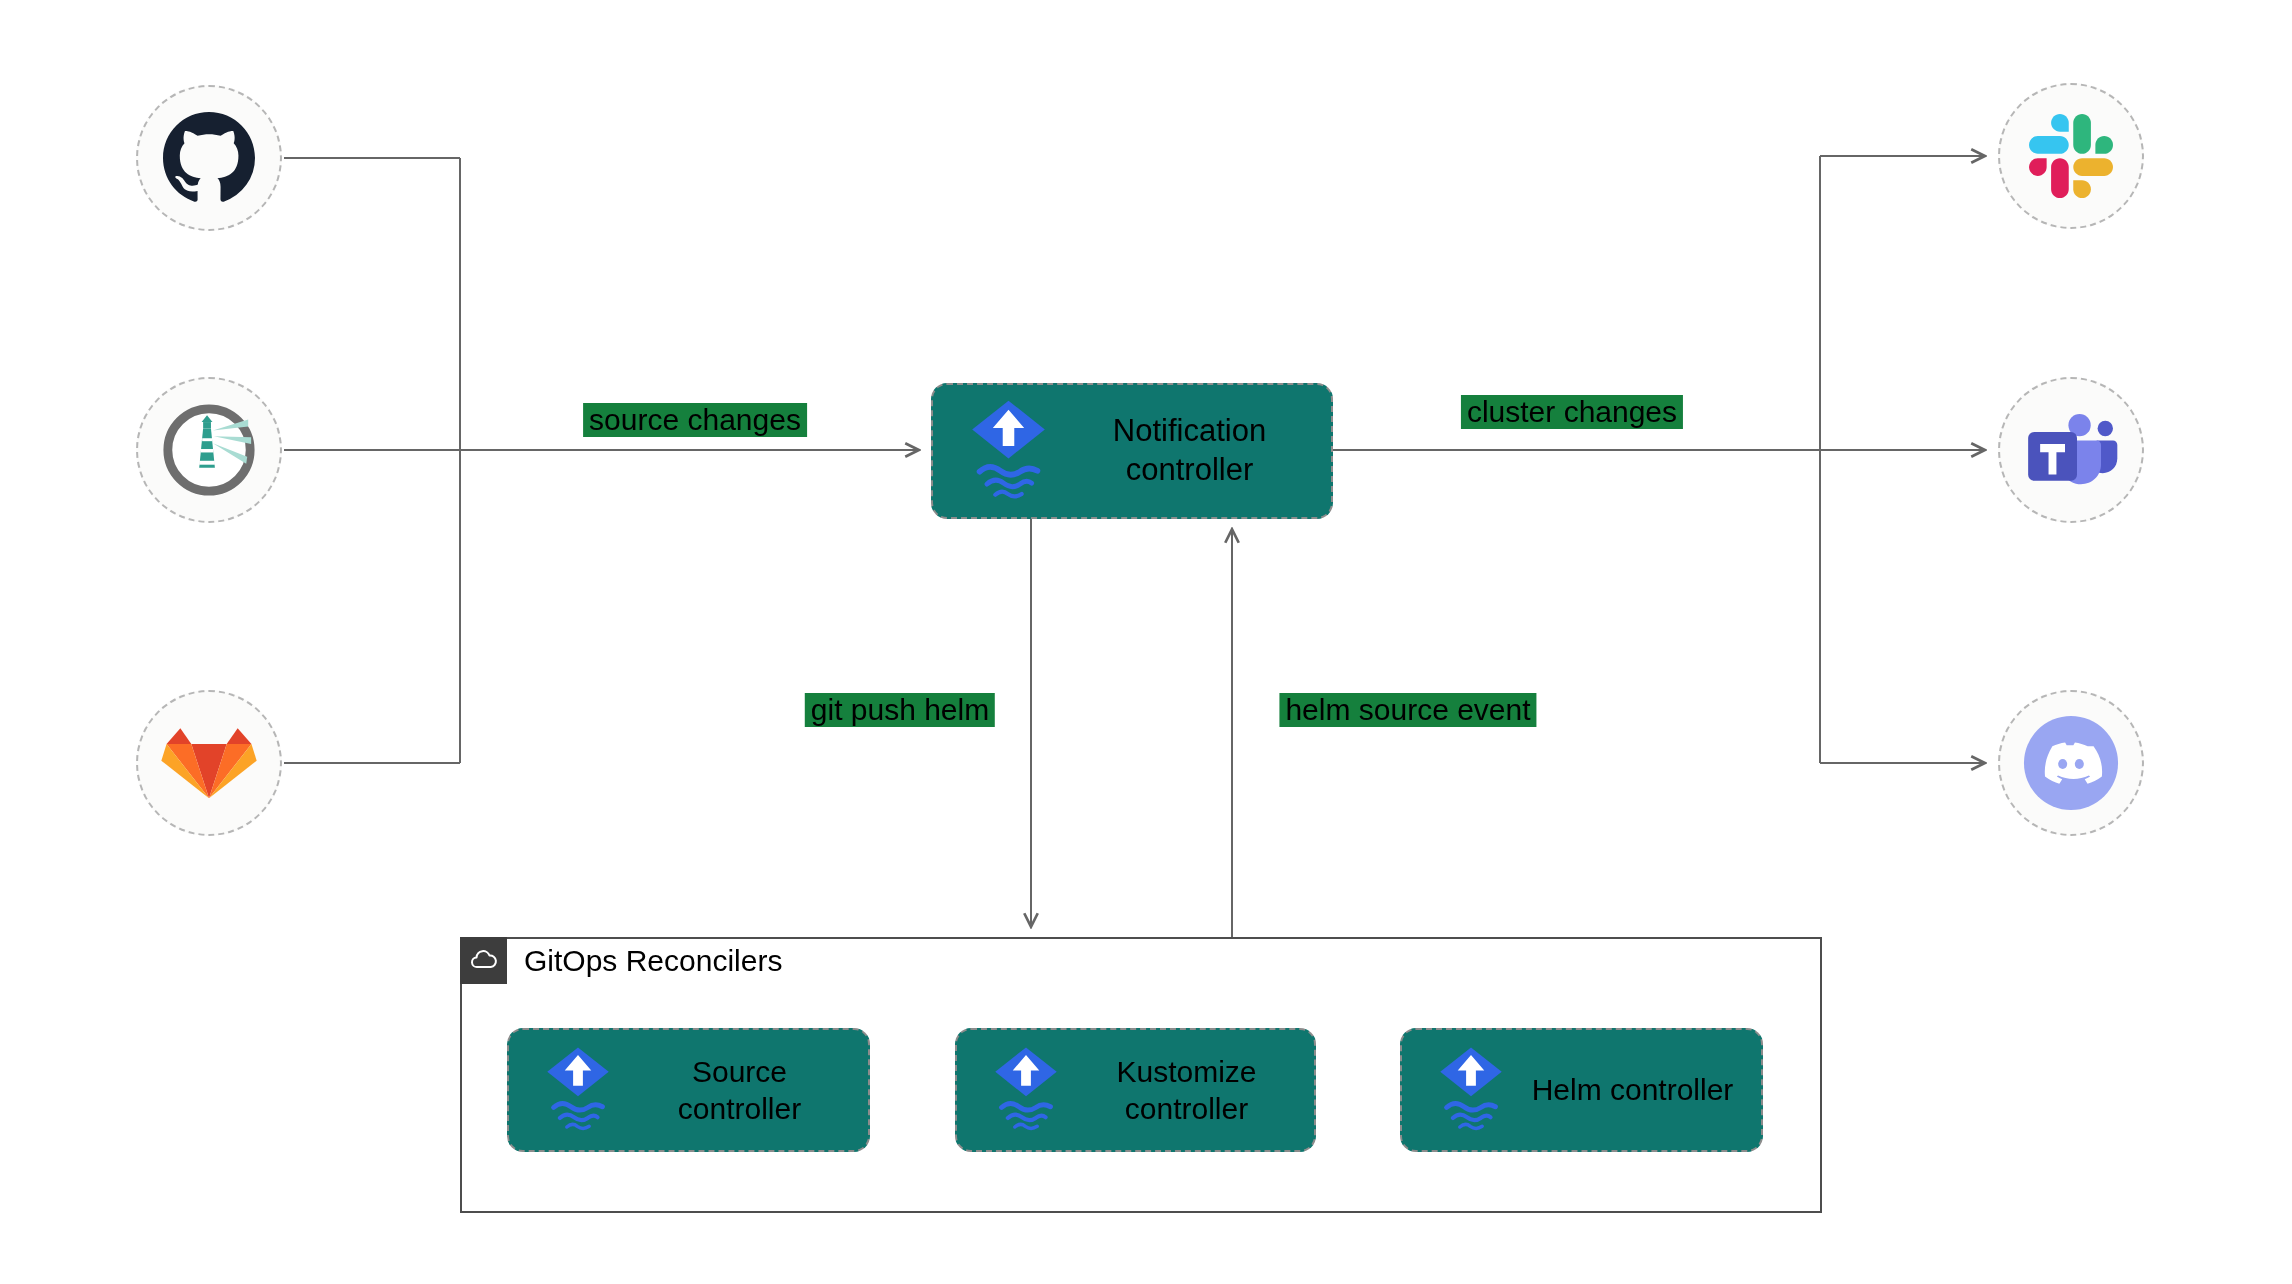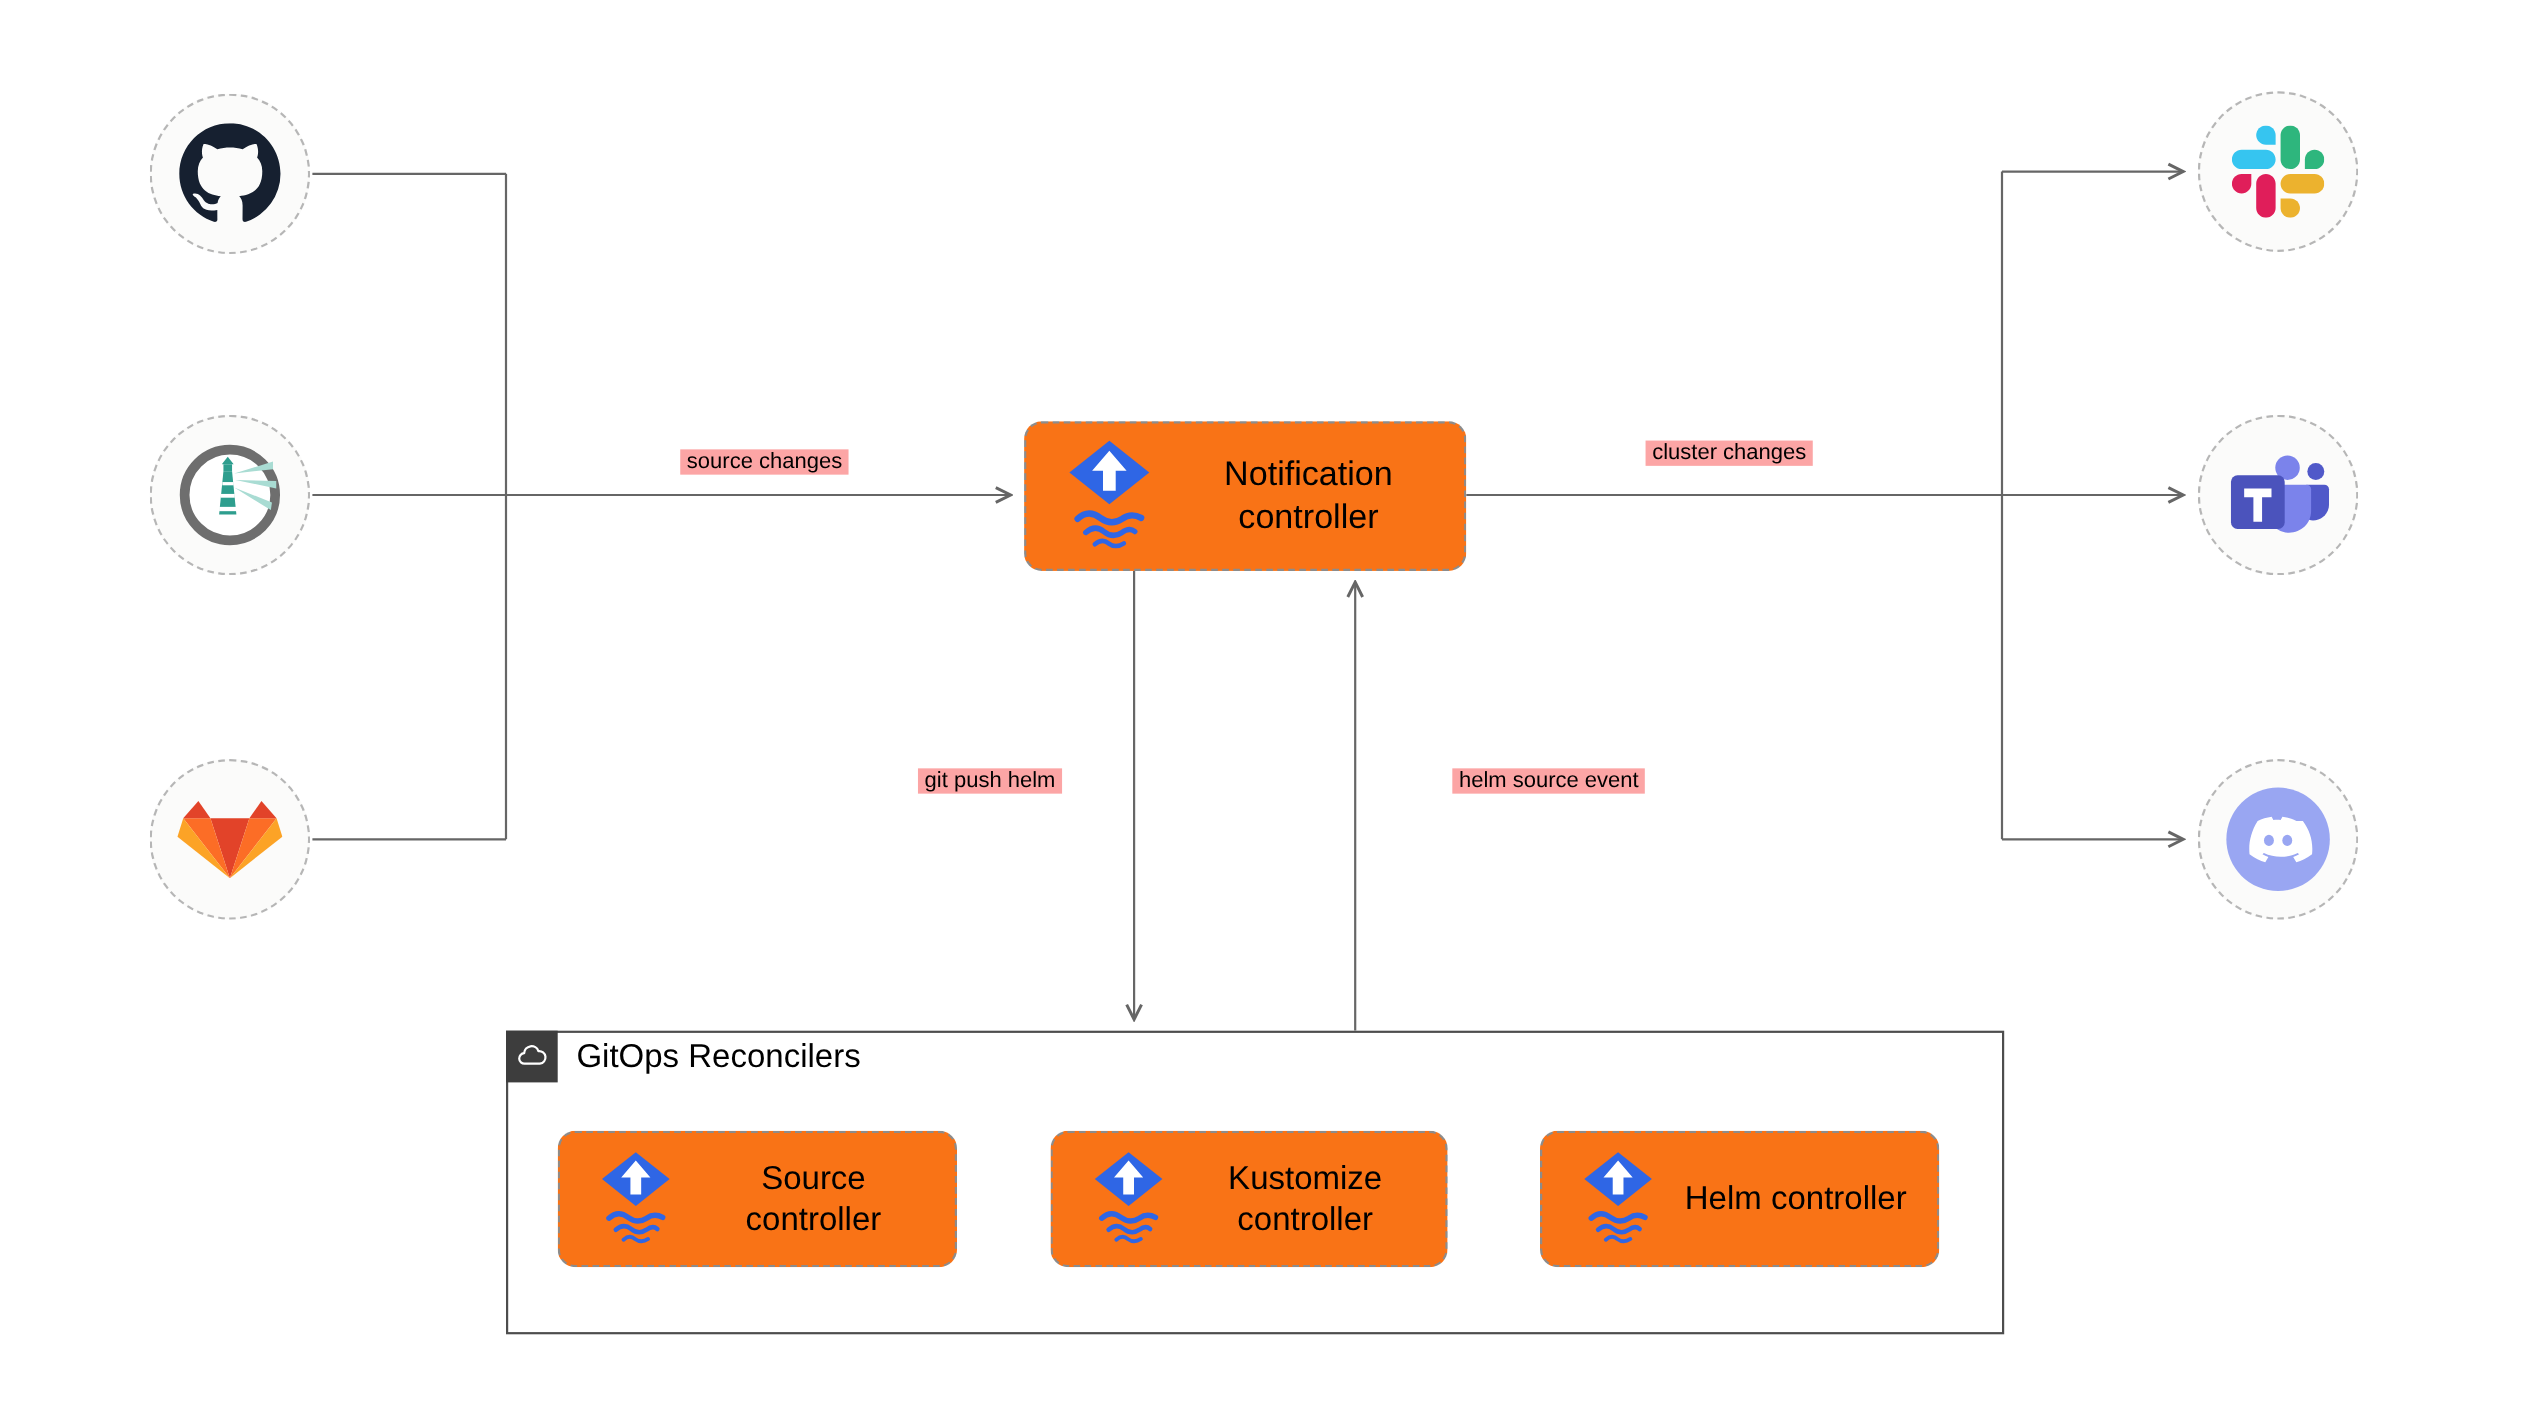--- a/index.html
+++ b/index.html
@@ -9,37 +9,37 @@
 
   .wires { position: absolute; left: 0; top: 0; }
 
   .node-circle {
     position: absolute; width: 146px; height: 146px; border-radius: 50%;
     background: #fbfbfa; border: 2px dashed #b6b6b6;
     display: flex; align-items: center; justify-content: center;
   }
 
   .ctrl-box {
-    position: absolute; background: #f97316; border: 2px dashed #8c8c8c;
+    position: absolute; background: #0f766e; border: 2px dashed #8c8c8c;
     border-radius: 16px; display: flex; align-items: center;
     padding: 0 18px 0 34px; gap: 16px;
   }
   .ctrl-label { flex: 1; text-align: center; font-size: 30px; line-height: 1.25; color: #000; }
   .notif .ctrl-label { font-size: 31px; }
 
   .group-box { position: absolute; border: 2px solid #4d4d4d; background: #fff; }
   .group-badge {
     position: absolute; width: 47px; height: 47px; background: #3d3d3d;
     display: flex; align-items: center; justify-content: center;
   }
   .group-title { position: absolute; font-size: 30px; transform: translateY(-50%); white-space: nowrap; }
 
   .edge-label {
     position: absolute; transform: translate(-50%, -50%);
-    font-size: 20px; white-space: nowrap; color: #000; background: #fca5a5; padding: 0 6px;
+    font-size: 30px; white-space: nowrap; color: #000; background: #15803d; padding: 0 6px;
   }
 
   .icon { display: block; }
 </style>
 </head>
 <body>
 
 <div class="canvas">
 
   <svg width="0" height="0" style="position:absolute" aria-hidden="true">

